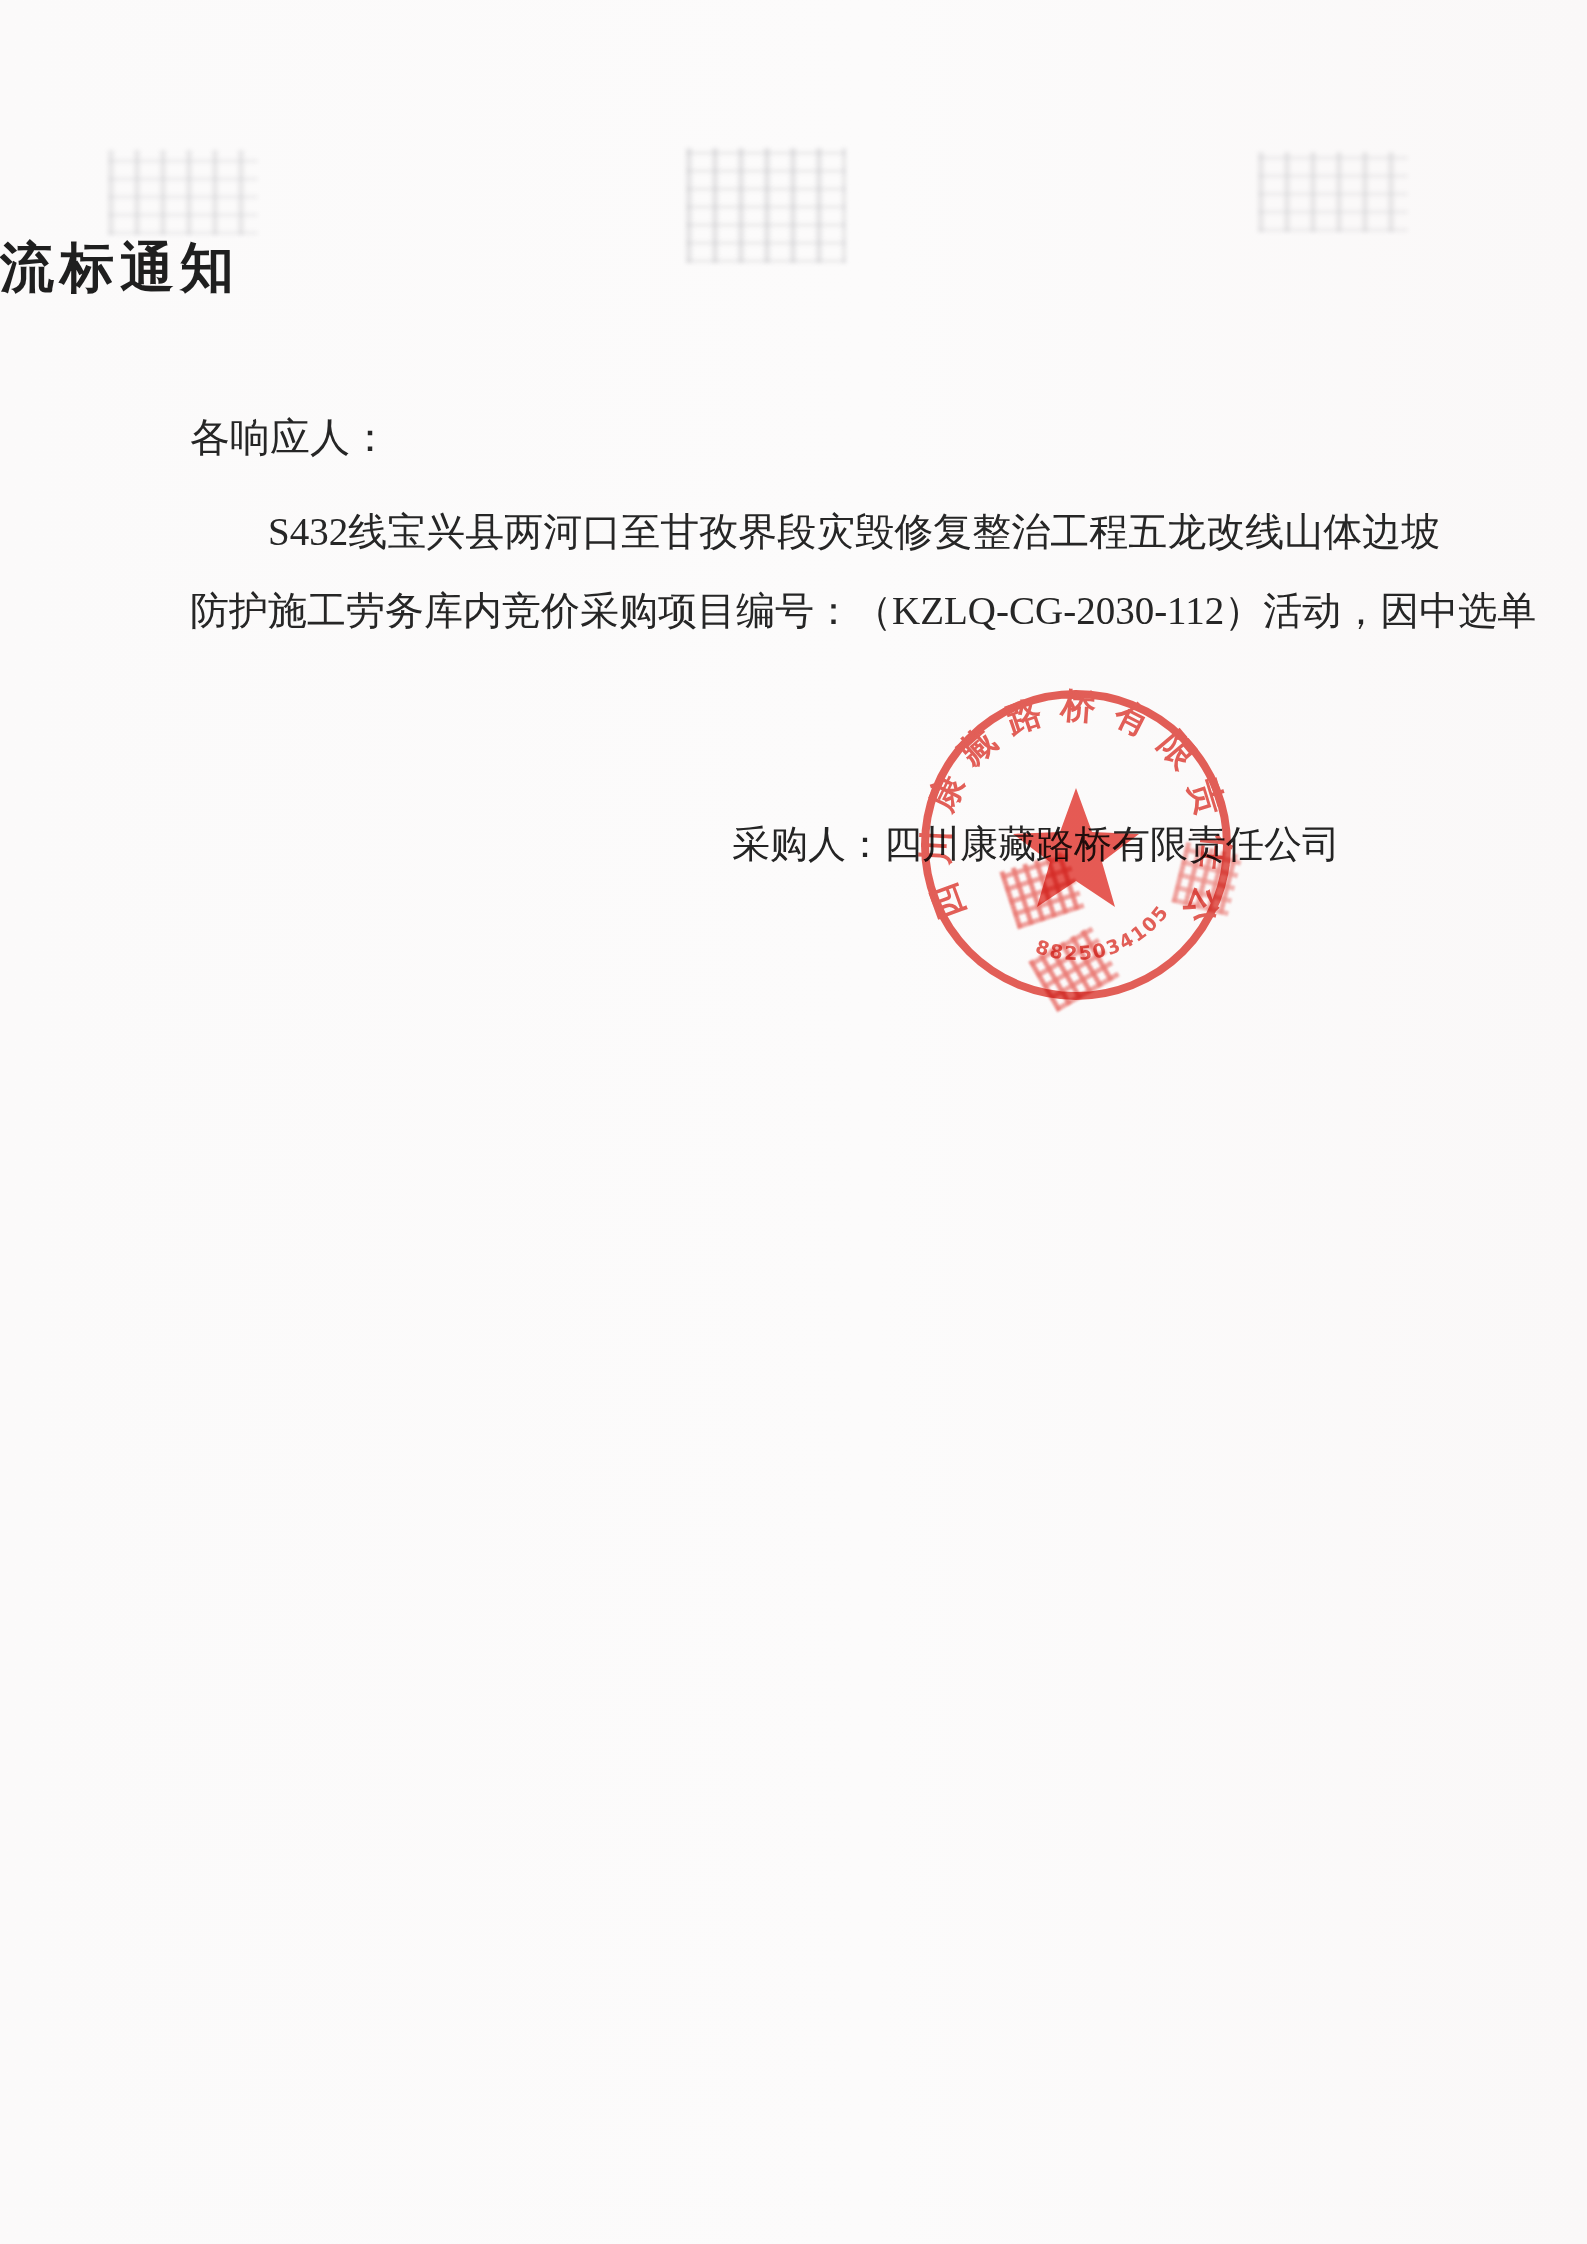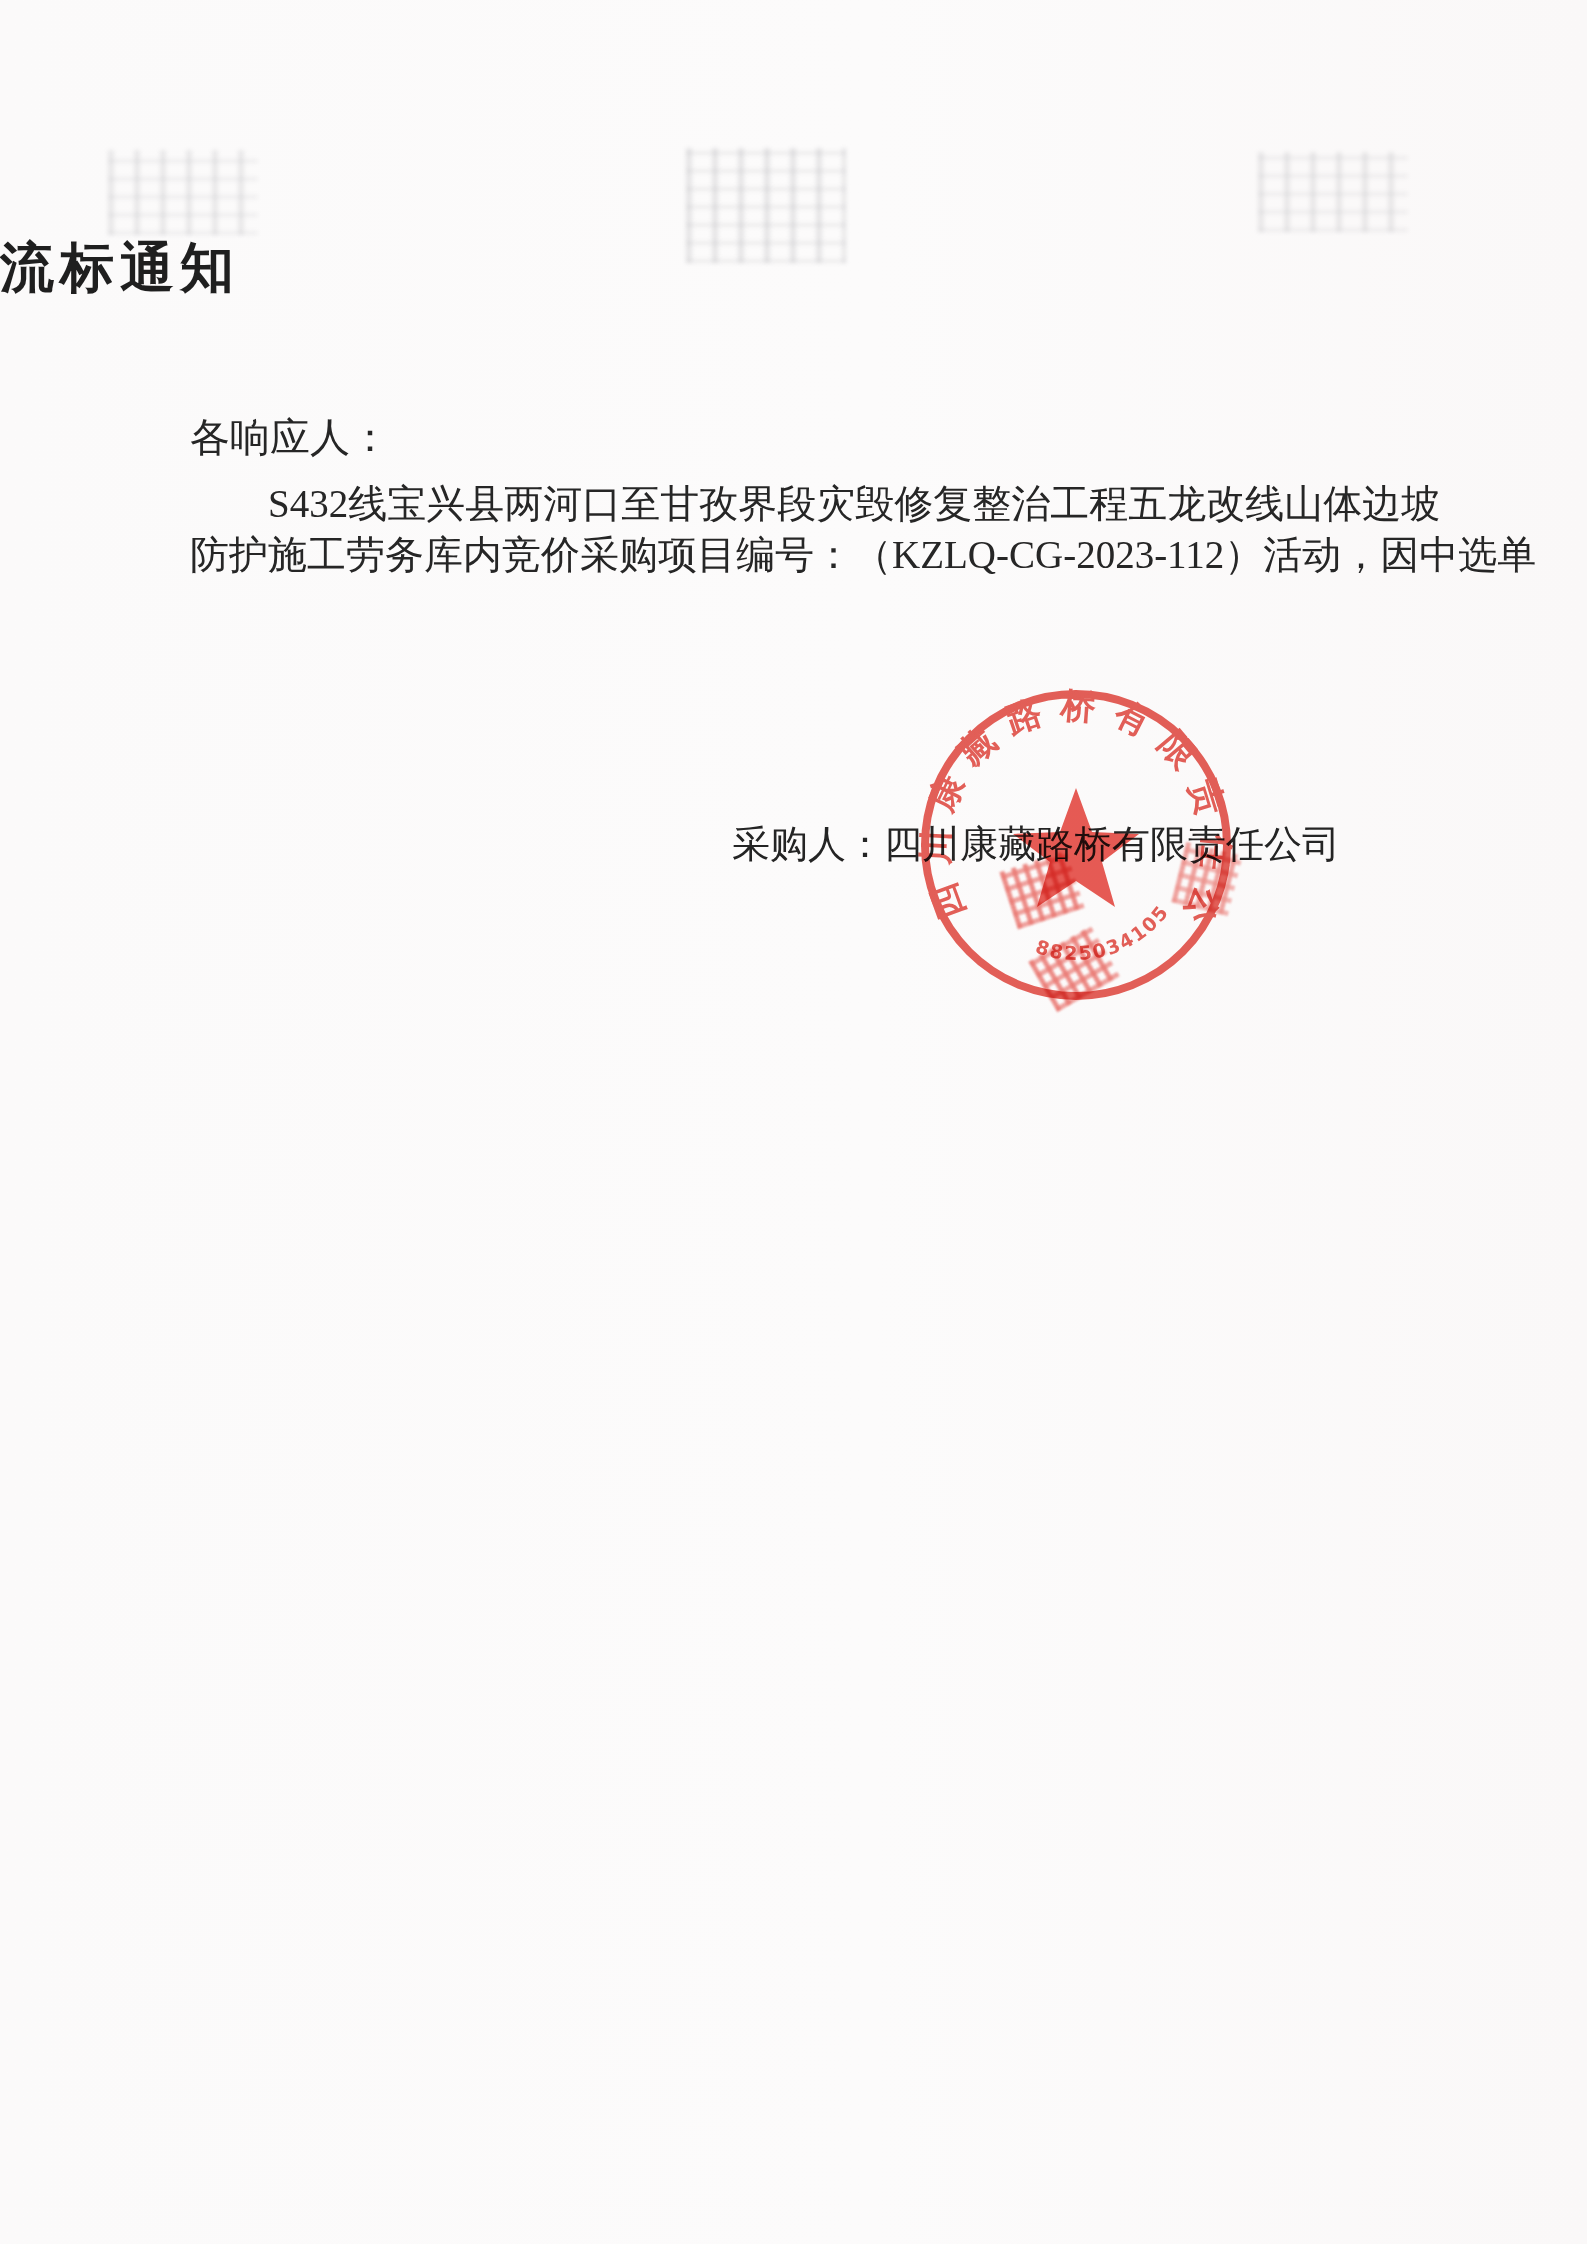--- a/index.html
+++ b/index.html
@@ -37,21 +37,21 @@
   }
   .salutation{
     position:absolute;left:190px;top:410px;
     font-size:40px;color:#262626;
   }
   .body-text{
     position:absolute;left:190px;top:478px;width:1225px;
     font-size:39px;line-height:51px;color:#262626;
     text-align:justify;
   }
-  .body-text .line{white-space:nowrap;}
+  .body-text .line{white-space:nowrap;margin-top:28px;}
   .body-text .line.indent{padding-left:78px;}
 
   .purchaser{
     position:absolute;left:732px;top:795px;
     font-size:38px;color:#242424;
     white-space:nowrap;
     margin-top:24px;
   }
   .date-line{
     position:absolute;left:1036px;top:958px;
@@ -96,21 +96,21 @@
   <div class="smudge s1"></div>
   <div class="smudge s2"></div>
   <div class="smudge s3"></div>
 
   <div class="title">流标通知</div>
 
   <div class="salutation">各响应人：</div>
 
   <div class="body-text">
     <div class="line indent">S432线宝兴县两河口至甘孜界段灾毁修复整治工程五龙改线山体边坡</div>
-    <div class="line">防护施工劳务库内竞价采购项目编号：（KZLQ-CG-2023-112）活动，因中选单</div>
+    <div class="line">防护施工劳务库内竞价采购项目编号：（KZLQ-CG-2030-112）活动，因中选单</div>
   </div>
 
   <div class="purchaser"><span>采购人：</span><span>四川康藏路桥有限责任公司</span></div>
 
 
   <div class="stamp">
     <svg viewBox="0 0 322 322" xmlns="http://www.w3.org/2000/svg">
       <defs>
         <path id="companyArc" d="M 55,234 A 128,128 0 1 1 267,234" fill="none"></path>
         <path id="serialArc" d="M 112,265 A 115,115 0 0 0 269,200" fill="none"></path>

